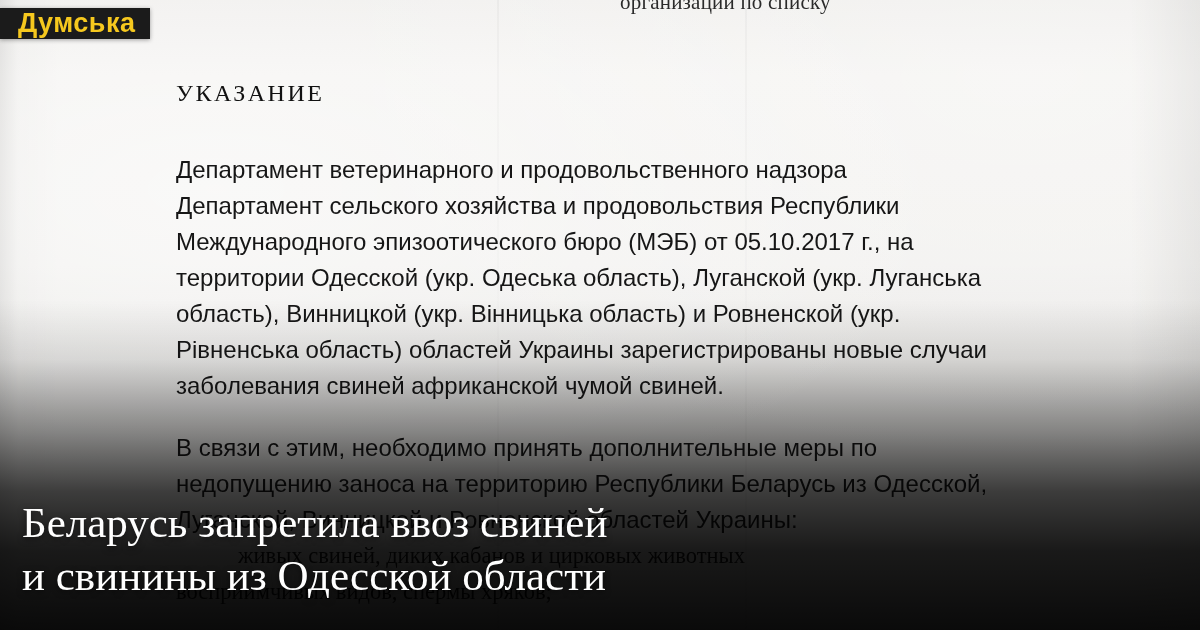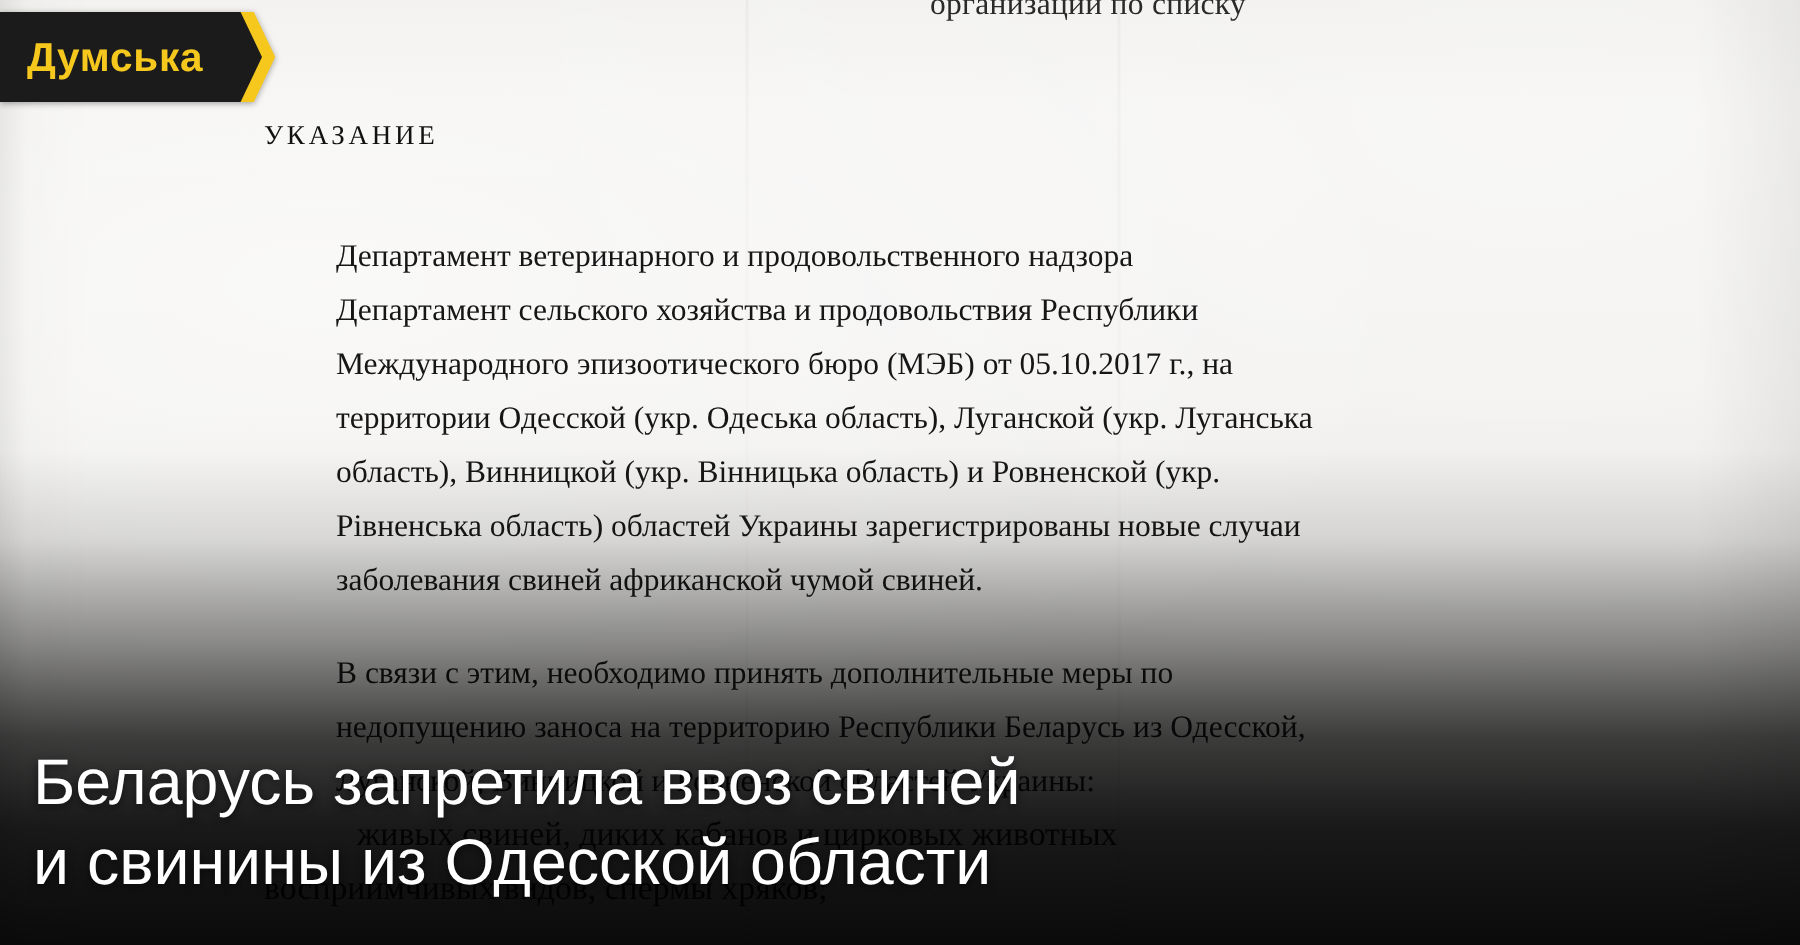--- a/index.html
+++ b/index.html
@@ -56,35 +56,34 @@
     font-size: 21px;
     color: #2a2a2a;
     white-space: nowrap;
     letter-spacing: .2px;
   }
   .heading {
     position: absolute;
     left: 176px;
     top: 80px;
     font-family: "Liberation Serif", serif;
-    font-size: 18px;
+    font-size: 24px;
     letter-spacing: 2.5px;
     color: #111;
   }
   .para {
     position: absolute;
     left: 176px;
     width: 962px;
     text-align: justify;
     text-justify: inter-word;
-    font-family: Liberation Serif, serif;
-    font-size: 21px;
+    font-family: Liberation Sans, sans-serif;
+    font-size: 24px;
     line-height: 36px;
     color: #161616;
-    margin-left: 48px;
   }
   .para.p1 { top: 152px; }
   .para.p2 { top: 430px; }
   .para .justify-block { text-align: justify; }
   .para .justify-block > span { display: block; white-space: nowrap; }
 
   .list-line {
     position: absolute;
     left: 176px;
     width: 962px;
@@ -110,24 +109,25 @@
        rgba(0,0,0,0.88) 76%,
        rgba(0,0,0,0.95) 100%);
     pointer-events: none;
   }
 
   
   .logo {
     position: absolute;
     left: 0;
     top: 8px;
-    height: 60px;
+    height: 32px;
     display: flex;
     align-items: stretch;
     filter: drop-shadow(0 1px 2px rgba(0,0,0,.35));
+    flex-direction: column;
   }
   .logo-body {
     background: #1b1b1b;
     display: flex;
     align-items: center;
     padding: 0 14px 0 18px;
   }
   .logo-text {
     color: #f6c81e;
     font-family: "Liberation Sans", sans-serif;
@@ -153,21 +153,21 @@
     left: 22px;
     right: 60px;
     bottom: 28px;
     color: #ffffff;
     font-family: "Liberation Sans", sans-serif;
     font-size: 43px;
     line-height: 53px;
     font-weight: normal;
     text-shadow: 0 2px 6px rgba(0,0,0,.55);
   }
-  .headline span { display: block; }
+  .headline span { display: block; font-family: Liberation Serif, serif; }
 </style>
 </head>
 <body>
 
 <div class="canvas">
 
   <div class="doc">
     <div class="fold f1"></div>
     <div class="fold f2"></div>
   </div>

